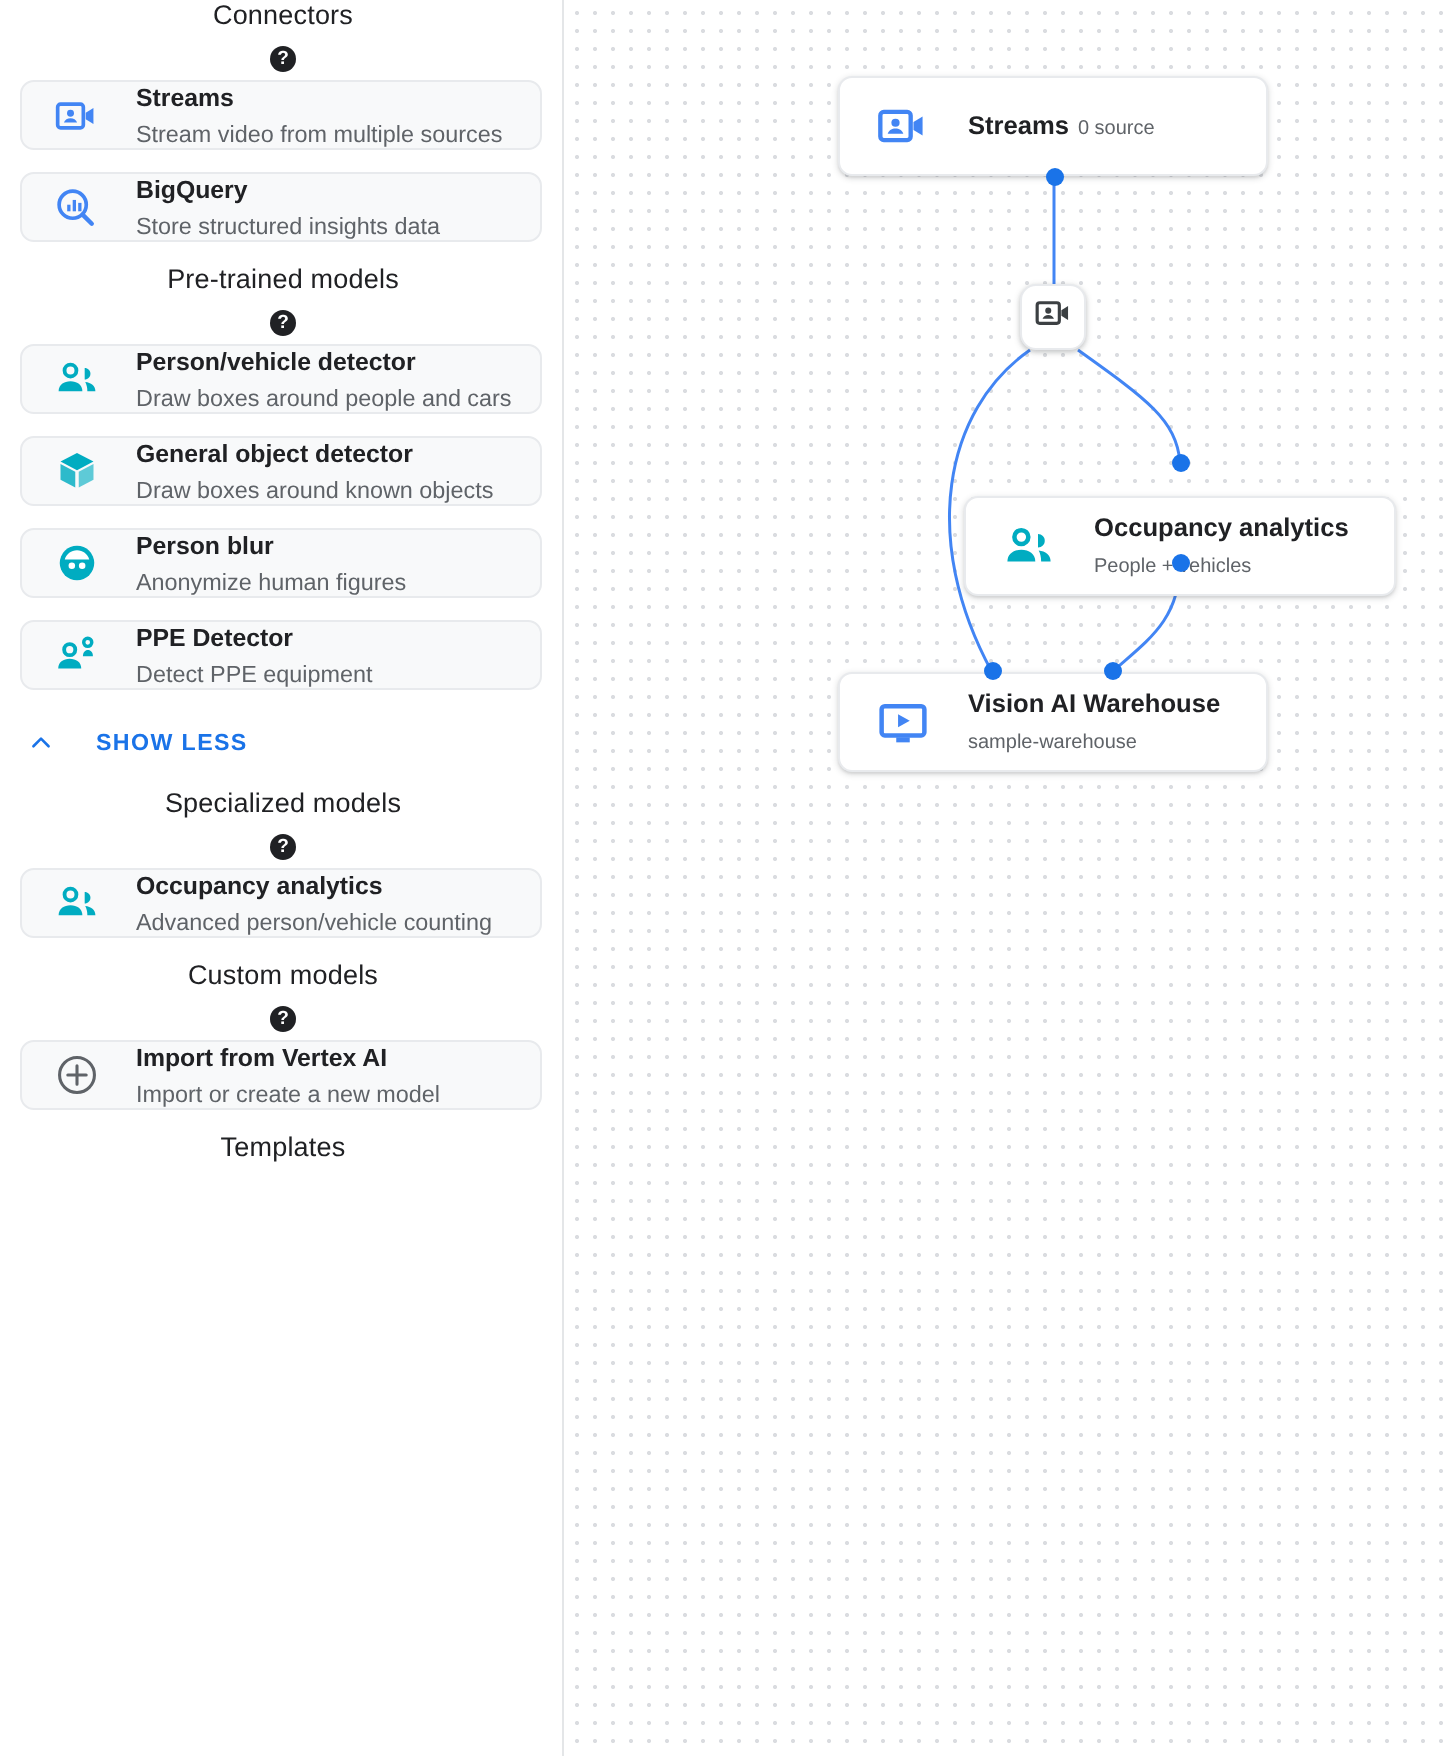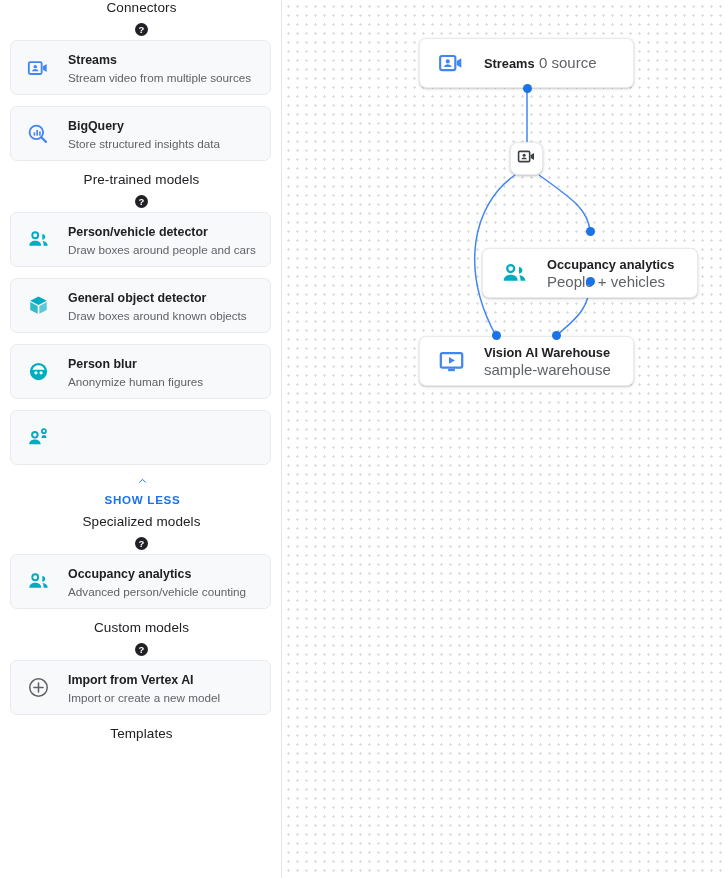--- a/index.html
+++ b/index.html
@@ -43,21 +43,21 @@
     font-weight: bold;
     line-height: 13px;
     text-align: center;
     display: inline-block;
     flex: 0 0 auto;
   }
 
   .card {
     display: flex;
     align-items: center;
-    height: 55px;
+    height: 35px;
     background: #f8f9fa;
     border: 1px solid #e8eaed;
     border-radius: 7px;
     margin-bottom: 11px;
     padding: 0 14px;
     cursor: pointer;
   }
   .card-ico {
     width: 26px; height: 26px;
     flex: 0 0 26px;
@@ -77,29 +77,28 @@
     font-size: 11.7px;
     color: #5f6368;
     line-height: 15px;
     margin-top: 1px;
     white-space: nowrap;
   }
 
   .show-less {
     display: flex;
     align-items: center;
-    gap: 7px;
+    gap: 21px;
     height: 30px;
     margin: 5px 0 8px 4px;
     color: #1a73e8;
     font-size: 11.6px;
     font-weight: bold;
     letter-spacing: .7px;
     cursor: pointer;
-    flex-direction: column;
   }
   .chev { display: block; }
 
   
   .canvas {
     position: relative;
     flex: 1;
     height: 878px;
     background-color: #ffffff;
     background-image: radial-gradient(#dadce0 1px, transparent 1.1px);
@@ -127,21 +126,21 @@
     display: flex; align-items: center; justify-content: center;
   }
   .node-title {
     font-size: 12.8px;
     font-weight: bold;
     color: #202124;
     line-height: 16px;
     white-space: nowrap;
   }
   .node-sub {
-    font-size: 15px;
+    font-size: 10px;
     color: #5f6368;
     line-height: 15px;
     white-space: nowrap;
   }
 
   #node-streams   { left: 137px; top: 38px;  width: 215px; height: 50px; }
   #node-occupancy { left: 200px; top: 248px; width: 216px; height: 50px; }
   #node-warehouse { left: 137px; top: 336px; width: 215px; height: 50px; }
 
   .mini-node {
@@ -258,20 +257,24 @@
 
     <div class="card">
       <span class="card-ico">
         <svg width="23" height="23" viewBox="0 0 24 24">
             <circle cx="8.2" cy="9.2" r="2.9" fill="none" stroke="#00acc1" stroke-width="2"></circle>
             <path d="M2.2 19c0-3.2 2.7-5 6-5s6 1.8 6 5z" fill="#00acc1"></path>
             <circle cx="17.6" cy="5.4" r="2.1" fill="none" stroke="#00acc1" stroke-width="1.8"></circle>
             <path d="M15.1 12.6c0-2 1.1-3.2 2.6-3.2s2.6 1.2 2.6 3.2z" fill="#00acc1"></path>
           </svg>
       </span>
+      <span class="card-txt">
+        <span class="card-title">PPE Detector</span>
+        <span class="card-sub">Detect PPE equipment</span>
+      </span>
     </div>
 
     <div class="show-less">
       <svg class="chev" width="13" height="13" viewBox="0 0 24 24">
           <path d="M5 15l7-7 7 7" fill="none" stroke="#1a73e8" stroke-width="2.4" stroke-linecap="round" stroke-linejoin="round"></path>
         </svg>
       <span>SHOW LESS</span>
     </div>
 
     <div class="section-head">

